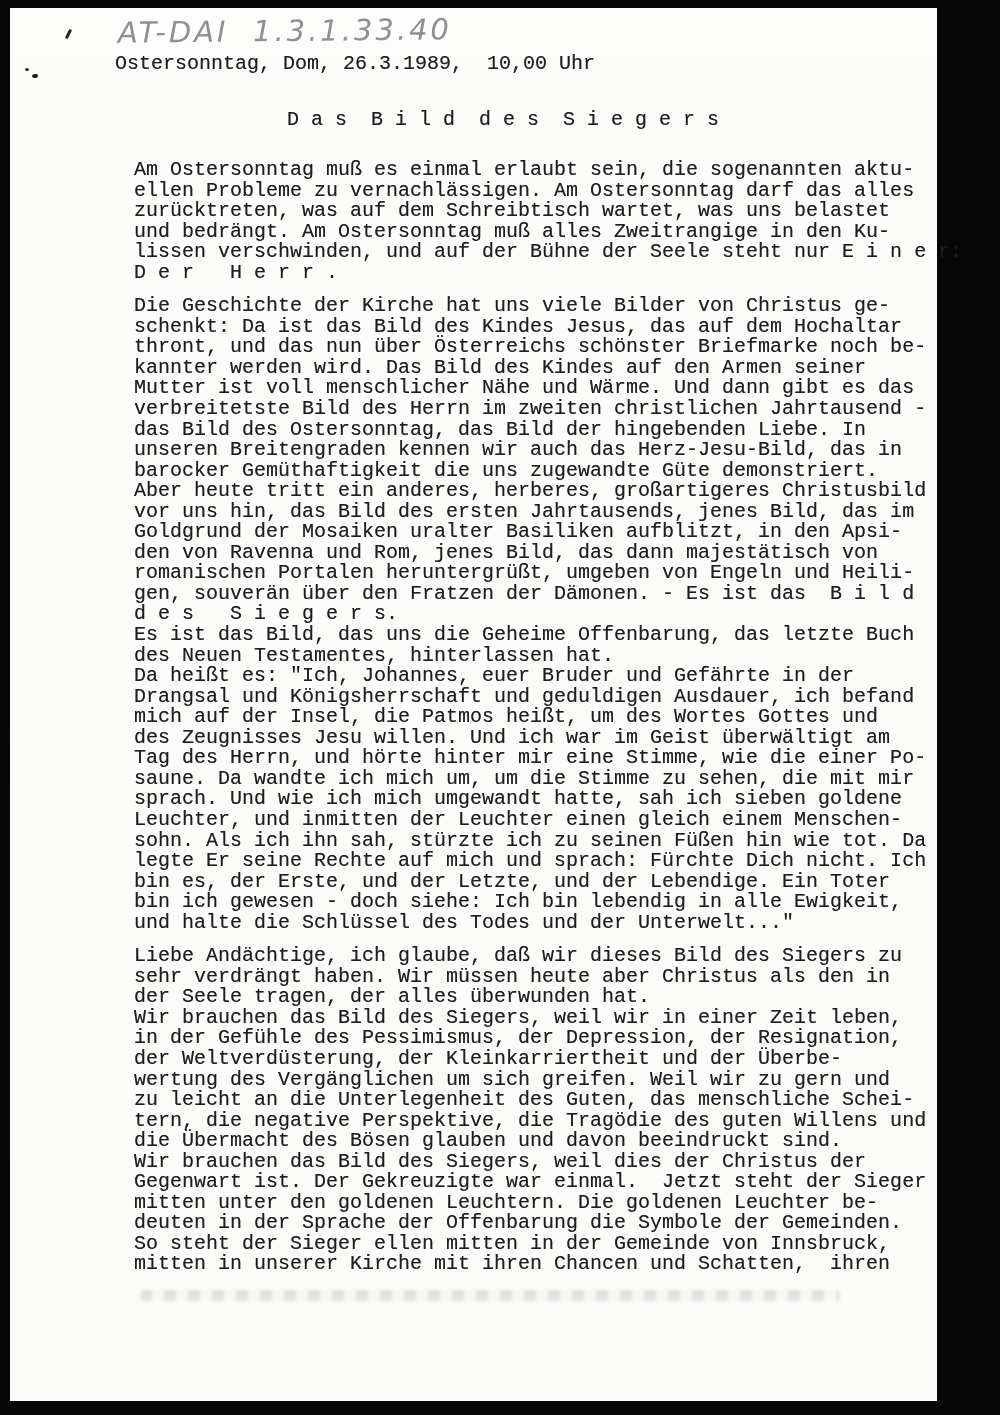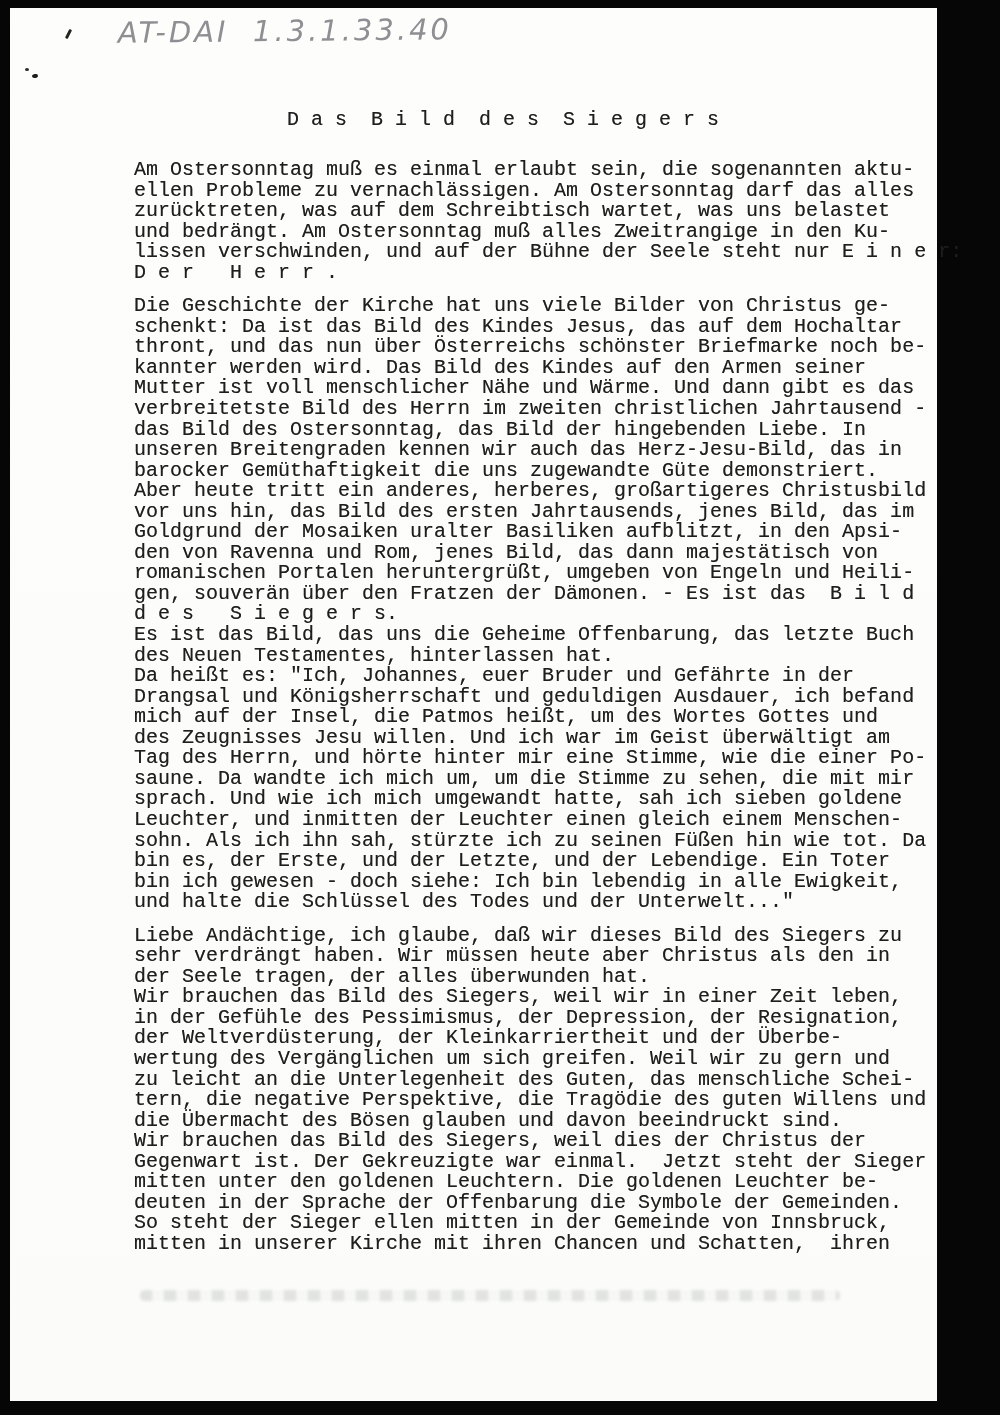--- a/index.html
+++ b/index.html
@@ -86,20 +86,21 @@
 <body>
 
 <div class="paper">
 
   <div class="pencil-note">AT-DAI  1.3.1.33.40</div>
 
   <div class="speck-tick"></div>
   <div class="speck-dot-a"></div>
   <div class="speck-dot-b"></div>
 
+  <div class="event-header typed">Ostersonntag, Dom, 26.3.1989,  10,00 Uhr</div>
 
   <div class="doc-title typed">D a s  B i l d  d e s  S i e g e r s</div>
 
   <div class="body-block typed">
       <div class="para">
         <div class="tline">Am Ostersonntag muß es einmal erlaubt sein, die sogenannten aktu-</div>
         <div class="tline">ellen Probleme zu vernachlässigen. Am Ostersonntag darf das alles</div>
         <div class="tline">zurücktreten, was auf dem Schreibtisch wartet, was uns belastet</div>
         <div class="tline">und bedrängt. Am Ostersonntag muß alles Zweitrangige in den Ku-</div>
         <div class="tline">lissen verschwinden, und auf der Bühne der Seele steht nur E i n e r:</div>
@@ -126,20 +127,21 @@
         <div class="tline">des Neuen Testamentes, hinterlassen hat.</div>
         <div class="tline">Da heißt es: "Ich, Johannes, euer Bruder und Gefährte in der</div>
         <div class="tline">Drangsal und Königsherrschaft und geduldigen Ausdauer, ich befand</div>
         <div class="tline">mich auf der Insel, die Patmos heißt, um des Wortes Gottes und</div>
         <div class="tline">des Zeugnisses Jesu willen. Und ich war im Geist überwältigt am</div>
         <div class="tline">Tag des Herrn, und hörte hinter mir eine Stimme, wie die einer Po-</div>
         <div class="tline">saune. Da wandte ich mich um, um die Stimme zu sehen, die mit mir</div>
         <div class="tline">sprach. Und wie ich mich umgewandt hatte, sah ich sieben goldene</div>
         <div class="tline">Leuchter, und inmitten der Leuchter einen gleich einem Menschen-</div>
         <div class="tline">sohn. Als ich ihn sah, stürzte ich zu seinen Füßen hin wie tot. Da</div>
+        <div class="tline">legte Er seine Rechte auf mich und sprach: Fürchte Dich nicht. Ich</div>
         <div class="tline">bin es, der Erste, und der Letzte, und der Lebendige. Ein Toter</div>
         <div class="tline">bin ich gewesen - doch siehe: Ich bin lebendig in alle Ewigkeit,</div>
         <div class="tline">und halte die Schlüssel des Todes und der Unterwelt..."</div>
       </div>
       <div class="para">
         <div class="tline">Liebe Andächtige, ich glaube, daß wir dieses Bild des Siegers zu</div>
         <div class="tline">sehr verdrängt haben. Wir müssen heute aber Christus als den in</div>
         <div class="tline">der Seele tragen, der alles überwunden hat.</div>
         <div class="tline">Wir brauchen das Bild des Siegers, weil wir in einer Zeit leben,</div>
         <div class="tline">in der Gefühle des Pessimismus, der Depression, der Resignation,</div>

